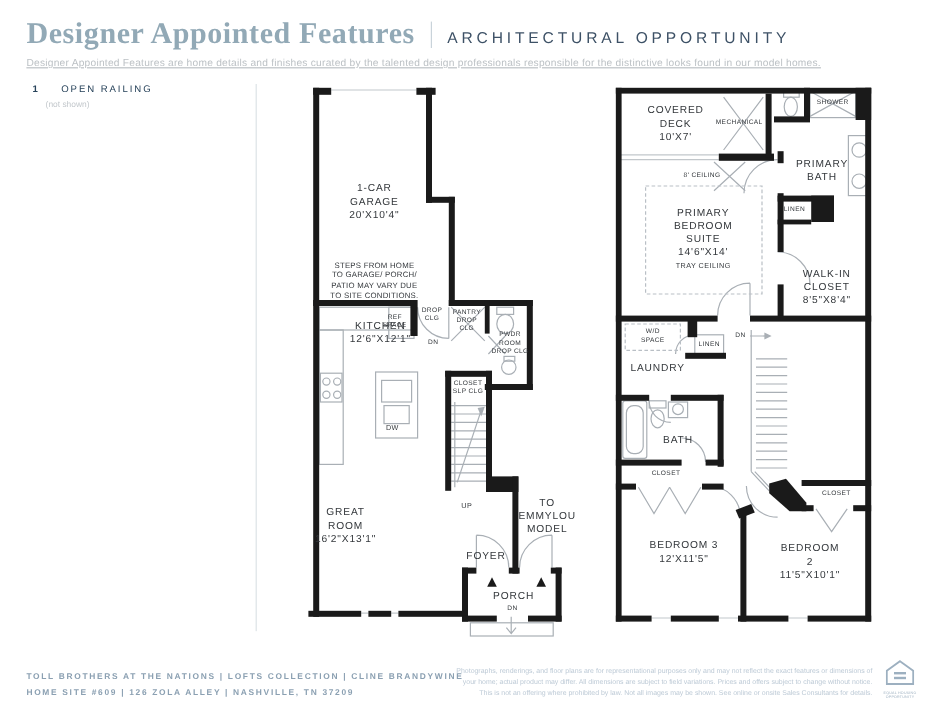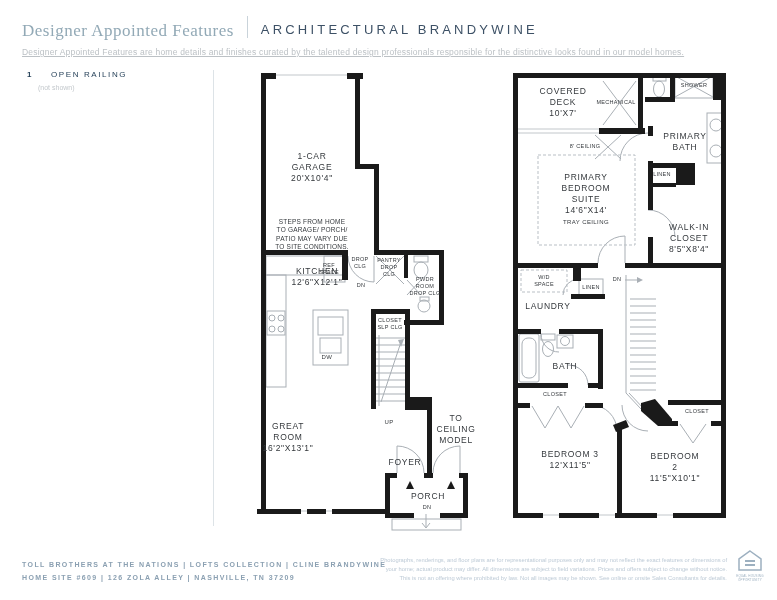--- a/index.html
+++ b/index.html
@@ -3,22 +3,22 @@
 <meta charset="utf-8">
 <style>
   html,body{margin:0;padding:0;}
   body{
     width:777px;height:600px;position:relative;background:#ffffff;
     font-family:"Liberation Sans",sans-serif;overflow:hidden;
   }
   
   .hdr{position:absolute;left:22px;top:16px;display:flex;align-items:flex-end;}
   .hdr-title{
-    font-family:"Liberation Serif",serif;font-size:17px;color:#92a9b6;
-    letter-spacing:0.5px;font-weight:400;line-height:1;
+    font-family:"Liberation Serif",serif;font-size:25px;color:#92a9b6;
+    letter-spacing:0.5px;font-weight:700;line-height:1;
   }
   .hdr-bar{width:1px;height:22px;background:#c9d3da;margin:0 13px 1px 13px;}
   .hdr-caps{
     font-size:13px;color:#3d5166;letter-spacing:3.2px;line-height:1;
     margin-bottom:3px;font-weight:400;
   }
   .hdr-sub{
     position:absolute;left:22px;top:47px;font-size:8.5px;color:#bcc1c5;
     letter-spacing:0.2px;
     text-decoration:underline;
@@ -54,21 +54,21 @@
   }
   .eho{position:absolute;left:736px;top:550px;width:28px;text-align:center;}
   .eho-txt{font-size:3px;color:#9db0c0;line-height:3.5px;white-space:pre-line;letter-spacing:0.2px;}
 </style>
 </head>
 <body>
 
 <div class="hdr">
   <span class="hdr-title">Designer Appointed Features</span>
   <span class="hdr-bar"></span>
-  <span class="hdr-caps">ARCHITECTURAL BRANDYWINE</span>
+  <span class="hdr-caps">ARCHITECTURAL OPPORTUNITY</span>
 </div>
 <div class="hdr-sub">Designer Appointed Features are home details and finishes curated by the talented design professionals responsible for the distinctive looks found in our model homes.</div>
 
 <div class="lg-num">1</div>
 <div class="lg-label">OPEN RAILING</div>
 <div class="lg-note">(not shown)</div>
 <div class="vdiv"></div>
 
 <div class="plan" style="left:228px;top:73px;width:250px;height:460px;">
   <svg width="250" height="460" viewBox="0 0 250 460">
@@ -158,21 +158,21 @@
 SLP CLG</div>
   <div class="lbl s8" style="left:89px;top:204px;">KITCHEN
 12'6"X12'1"</div>
   <div class="lbl s6" style="left:99px;top:285px;">DW</div>
   <div class="lbl s6" style="left:161px;top:350px;">UP</div>
   <div class="lbl s8" style="left:60px;top:365px;">GREAT
 ROOM
 16'2"X13'1"</div>
   <div class="lbl s8" style="left:177px;top:390px;">FOYER</div>
   <div class="lbl s8" style="left:228px;top:357px;">TO
-CEILING
+EMMYLOU
 MODEL</div>
   <div class="lbl s8" style="left:200px;top:424px;">PORCH</div>
   <div class="lbl s5" style="left:199px;top:435px;">DN</div>
 </div>
 
 <div class="plan" style="left:513px;top:73px;width:217px;height:447px;">
   <svg width="217" height="447" viewBox="0 0 217 447">
     <g class="t2">
       <path d="M30,442 H46 M86,442 H102 M144,442 H160"></path>
       <path d="M3,56 H86 M3,60 H86"></path>

